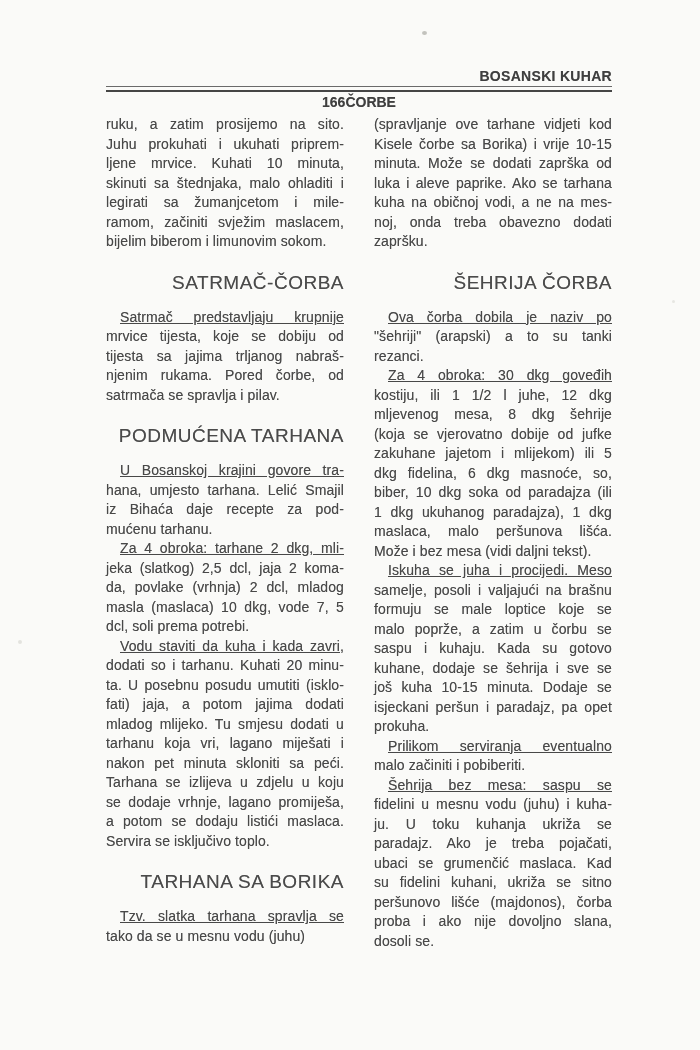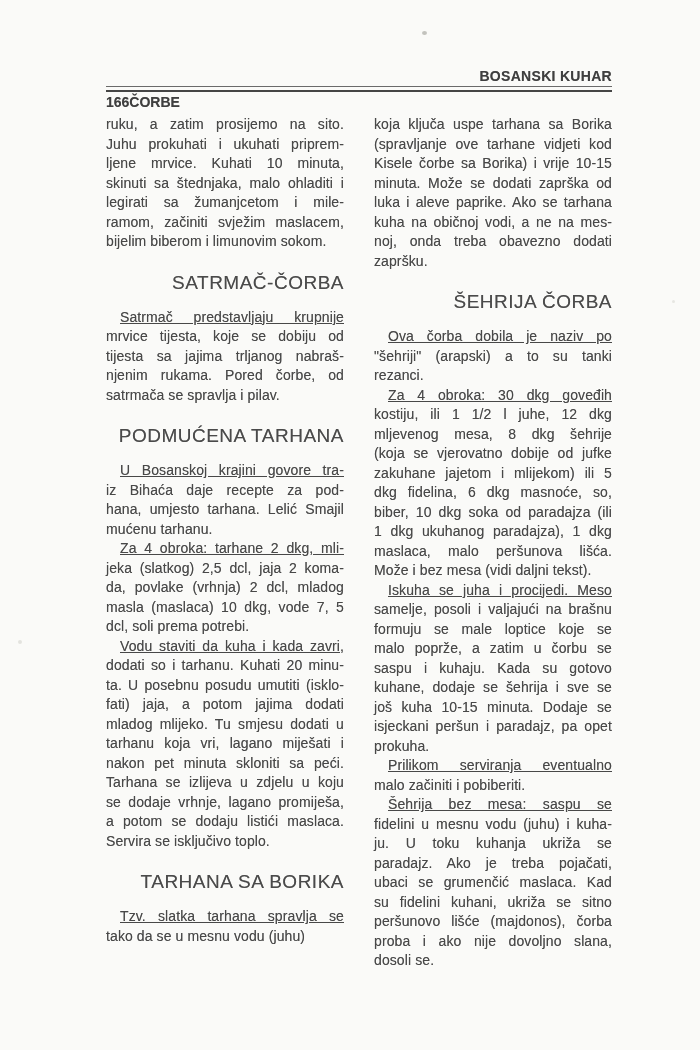--- a/index.html
+++ b/index.html
@@ -27,21 +27,21 @@
     margin-top: 68px;
     text-align: right;
     font-size: 14px; font-weight: bold;
     letter-spacing: 0.3px; line-height: 16px;
     color: #3f3f3f;
   }
   .rule { width: 100%; }
   .rule-thin  { height: 1px; background: var(--rule-thin);  margin-top: 2px; }
   .rule-thick { height: 2px; background: var(--rule-thick); margin-top: 3px; }
   .header-row {
-    display: flex; justify-content: flex-start;
+    display: flex; justify-content: center;
     font-size: 14px; font-weight: bold;
     line-height: 17px; margin-top: 2px;
     color: #3f3f3f;
   }
   .columns {
     position: absolute; left: 106px; top: 115px;
     width: 506px;
     display: flex; gap: 30px;
   }
   .col { width: 242px; }
@@ -99,22 +99,22 @@
         <div class="para">
           <div class="line indent">Satrmač predstavljaju krupnije</div>
           <div class="line">mrvice tijesta, koje se dobiju od</div>
           <div class="line">tijesta sa jajima trljanog nabraš-</div>
           <div class="line">njenim rukama. Pored čorbe, od</div>
           <div class="line last">satrmača se spravlja i pilav.</div>
         </div>
         <h2 class="heading">PODMUĆENA TARHANA</h2>
         <div class="para">
           <div class="line indent">U Bosanskoj krajini govore tra-</div>
+          <div class="line">hana, umjesto tarhana. Lelić Smajil</div>
           <div class="line">iz Bihaća daje recepte za pod-</div>
-          <div class="line">hana, umjesto tarhana. Lelić Smajil</div>
           <div class="line last">mućenu tarhanu.</div>
         </div>
         <div class="para">
           <div class="line indent">Za 4 obroka: tarhane 2 dkg, mli-</div>
           <div class="line">jeka (slatkog) 2,5 dcl, jaja 2 koma-</div>
           <div class="line">da, povlake (vrhnja) 2 dcl, mladog</div>
           <div class="line">masla (maslaca) 10 dkg, vode 7, 5</div>
           <div class="line last">dcl, soli prema potrebi.</div>
         </div>
         <div class="para">
@@ -131,21 +131,20 @@
           <div class="line last">Servira se isključivo toplo.</div>
         </div>
         <h2 class="heading">TARHANA SA BORIKA</h2>
         <div class="para">
           <div class="line indent">Tzv. slatka tarhana spravlja se</div>
           <div class="line last">tako da se u mesnu vodu (juhu)</div>
         </div>
       </section>
     <section class="col" id="col-right">
         <div class="para">
-          <div class="line">koja ključa uspe tarhana sa Borika</div>
           <div class="line">(spravljanje ove tarhane vidjeti kod</div>
           <div class="line">Kisele čorbe sa Borika) i vrije 10-15</div>
           <div class="line">minuta. Može se dodati zaprška od</div>
           <div class="line">luka i aleve paprike. Ako se tarhana</div>
           <div class="line">kuha na običnoj vodi, a ne na mes-</div>
           <div class="line">noj, onda treba obavezno dodati</div>
           <div class="line last">zapršku.</div>
         </div>
         <h2 class="heading">ŠEHRIJA ČORBA</h2>
         <div class="para">

